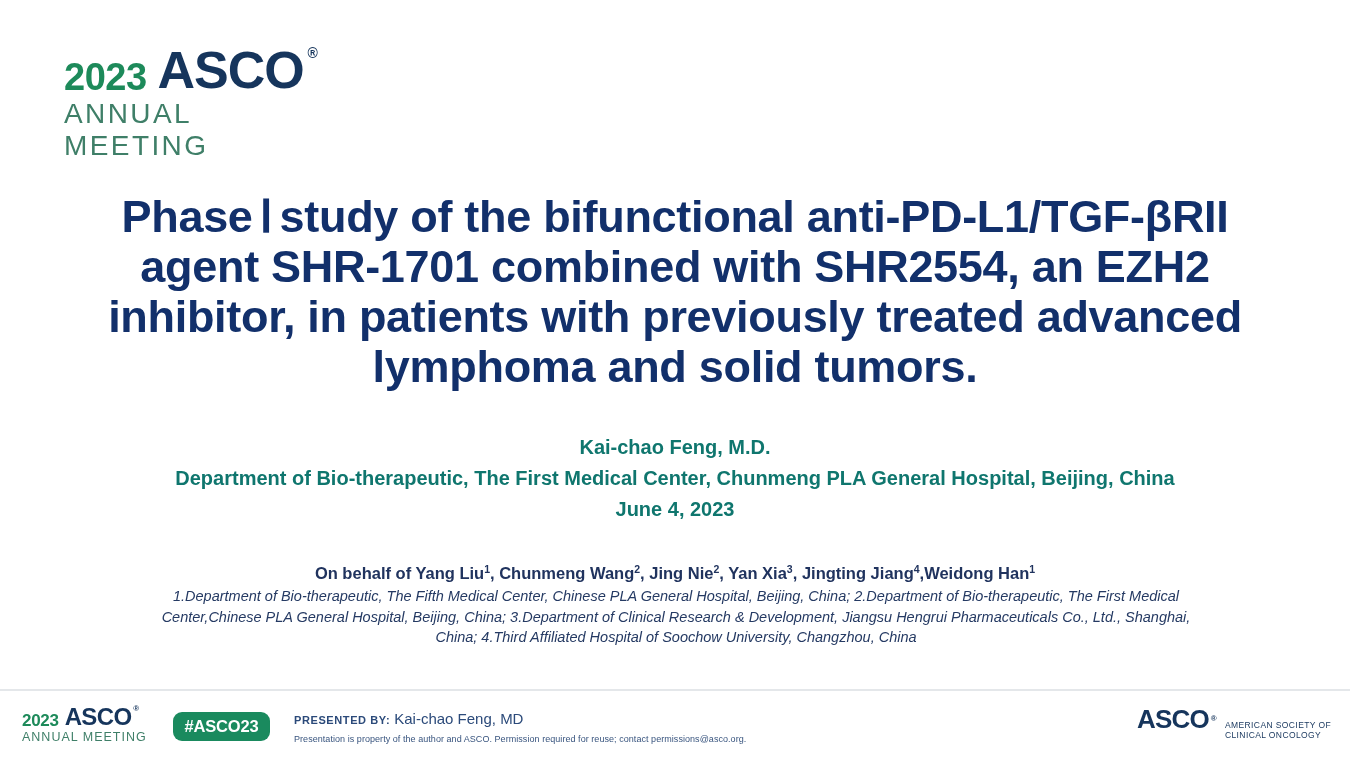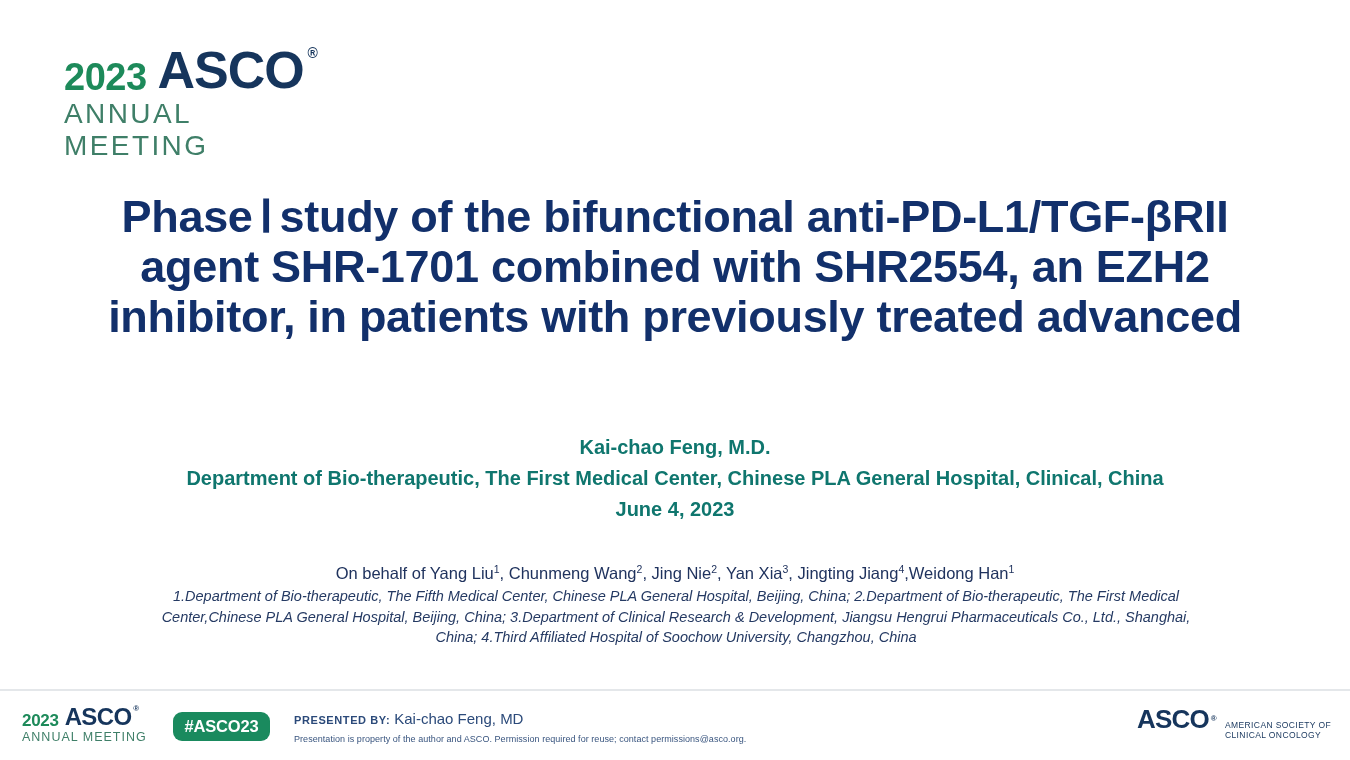--- a/index.html
+++ b/index.html
@@ -97,20 +97,21 @@
   
   #authors-line {
     position: absolute;
     left: 75px;
     top: 563px;
     width: 1200px;
     text-align: center;
     font-size: 16.5px;
     color: #20335e;
     line-height: 20px;
+    font-weight: bold;
   }
   #authors-line sup {
     font-size: 10.5px;
     vertical-align: super;
     line-height: 0;
   }
 
   
   #affiliations {
     position: absolute;
@@ -276,25 +277,26 @@
       <span class="logo-reg">®</span>
     </span>
   </div>
   <div class="logo-sub">ANNUAL MEETING</div>
 </div>
 
 <div id="main-title">
   <span>Phase</span><span class="roman-one">Ⅰ</span><span>study of the bifunctional anti-PD-L1/TGF-βRII</span>
   <div>agent SHR-1701 combined with SHR2554, an EZH2</div>
   <div>inhibitor, in patients with previously treated advanced</div>
+  <div>lymphoma and solid tumors.</div>
 </div>
 
 <div id="presenter-block">
   <div>Kai-chao Feng, M.D.</div>
-  <div>Department of Bio-therapeutic, The First Medical Center, Chinese PLA General Hospital, Clinical, China</div>
+  <div>Department of Bio-therapeutic, The First Medical Center, Chunmeng PLA General Hospital, Beijing, China</div>
   <div>June 4, 2023</div>
 </div>
 
 <div id="authors-line"><span>On behalf of </span><span><span>Yang Liu</span><sup>1</sup><span>, </span></span><span><span>Chunmeng Wang</span><sup>2</sup><span>, </span></span><span><span>Jing Nie</span><sup>2</sup><span>, </span></span><span><span>Yan Xia</span><sup>3</sup><span>,  </span></span><span><span>Jingting Jiang</span><sup>4</sup><span>,</span></span><span><span>Weidong Han</span><sup>1</sup></span></div>
 
 <div id="affiliations">
   <div>1.Department of Bio-therapeutic, The Fifth Medical Center, Chinese PLA General Hospital, Beijing, China; 2.Department of Bio-therapeutic, The First Medical</div>
   <div>Center,Chinese PLA General Hospital, Beijing, China; 3.Department of Clinical Research &amp; Development, Jiangsu Hengrui Pharmaceuticals Co., Ltd., Shanghai,</div>
   <div>China; 4.Third Affiliated Hospital of Soochow University, Changzhou, China</div>
 </div>

